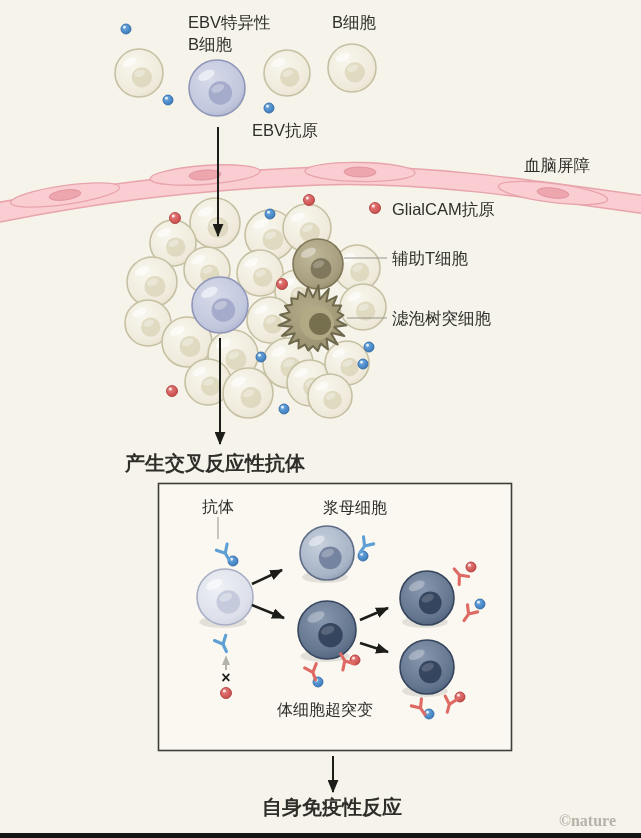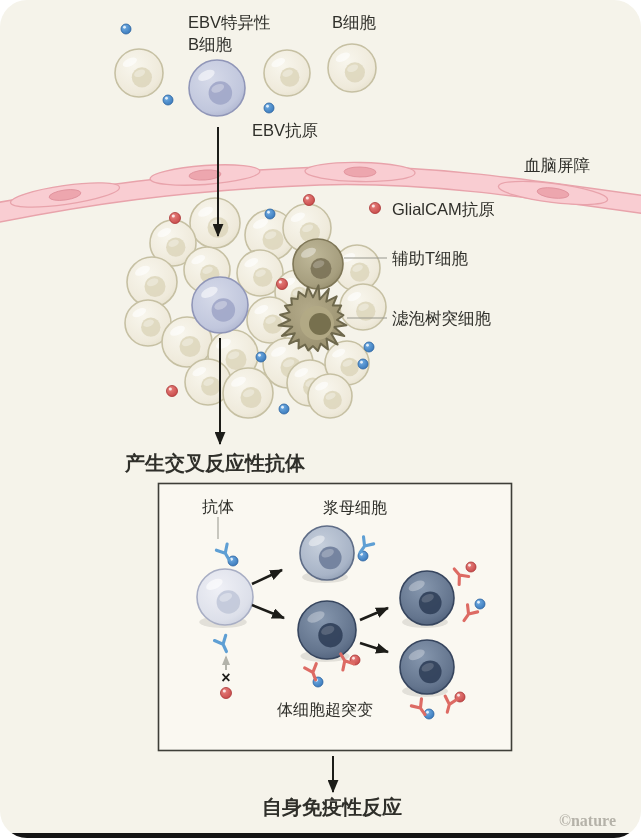--- a/index.html
+++ b/index.html
@@ -1,16 +1,16 @@
 <!DOCTYPE html>
 <html><head>
 <meta charset="utf-8">
 <style>
   html,body{margin:0;padding:0;background:#ffffff;}
-  .stage{width:641px;height:838px;position:relative;overflow:hidden;border-radius:27px;}
+  .stage{width:641px;height:838px;position:relative;overflow:hidden;}
   svg{display:block;}
   text{font-family:"Liberation Sans", sans-serif; fill:#2f2f2a;}
   .lbl{font-size:16.5px;}
   .lbl-bold{font-size:20px;font-weight:bold;}
   .lbl-box{font-size:16px;}
   .xmark{font-size:16px;font-weight:bold;fill:#1c1c18;}
   .watermark{font-family:"Liberation Serif", serif;font-size:16px;font-weight:600;fill:#b5b2a9;}
 </style>
 </head>
 <body>

